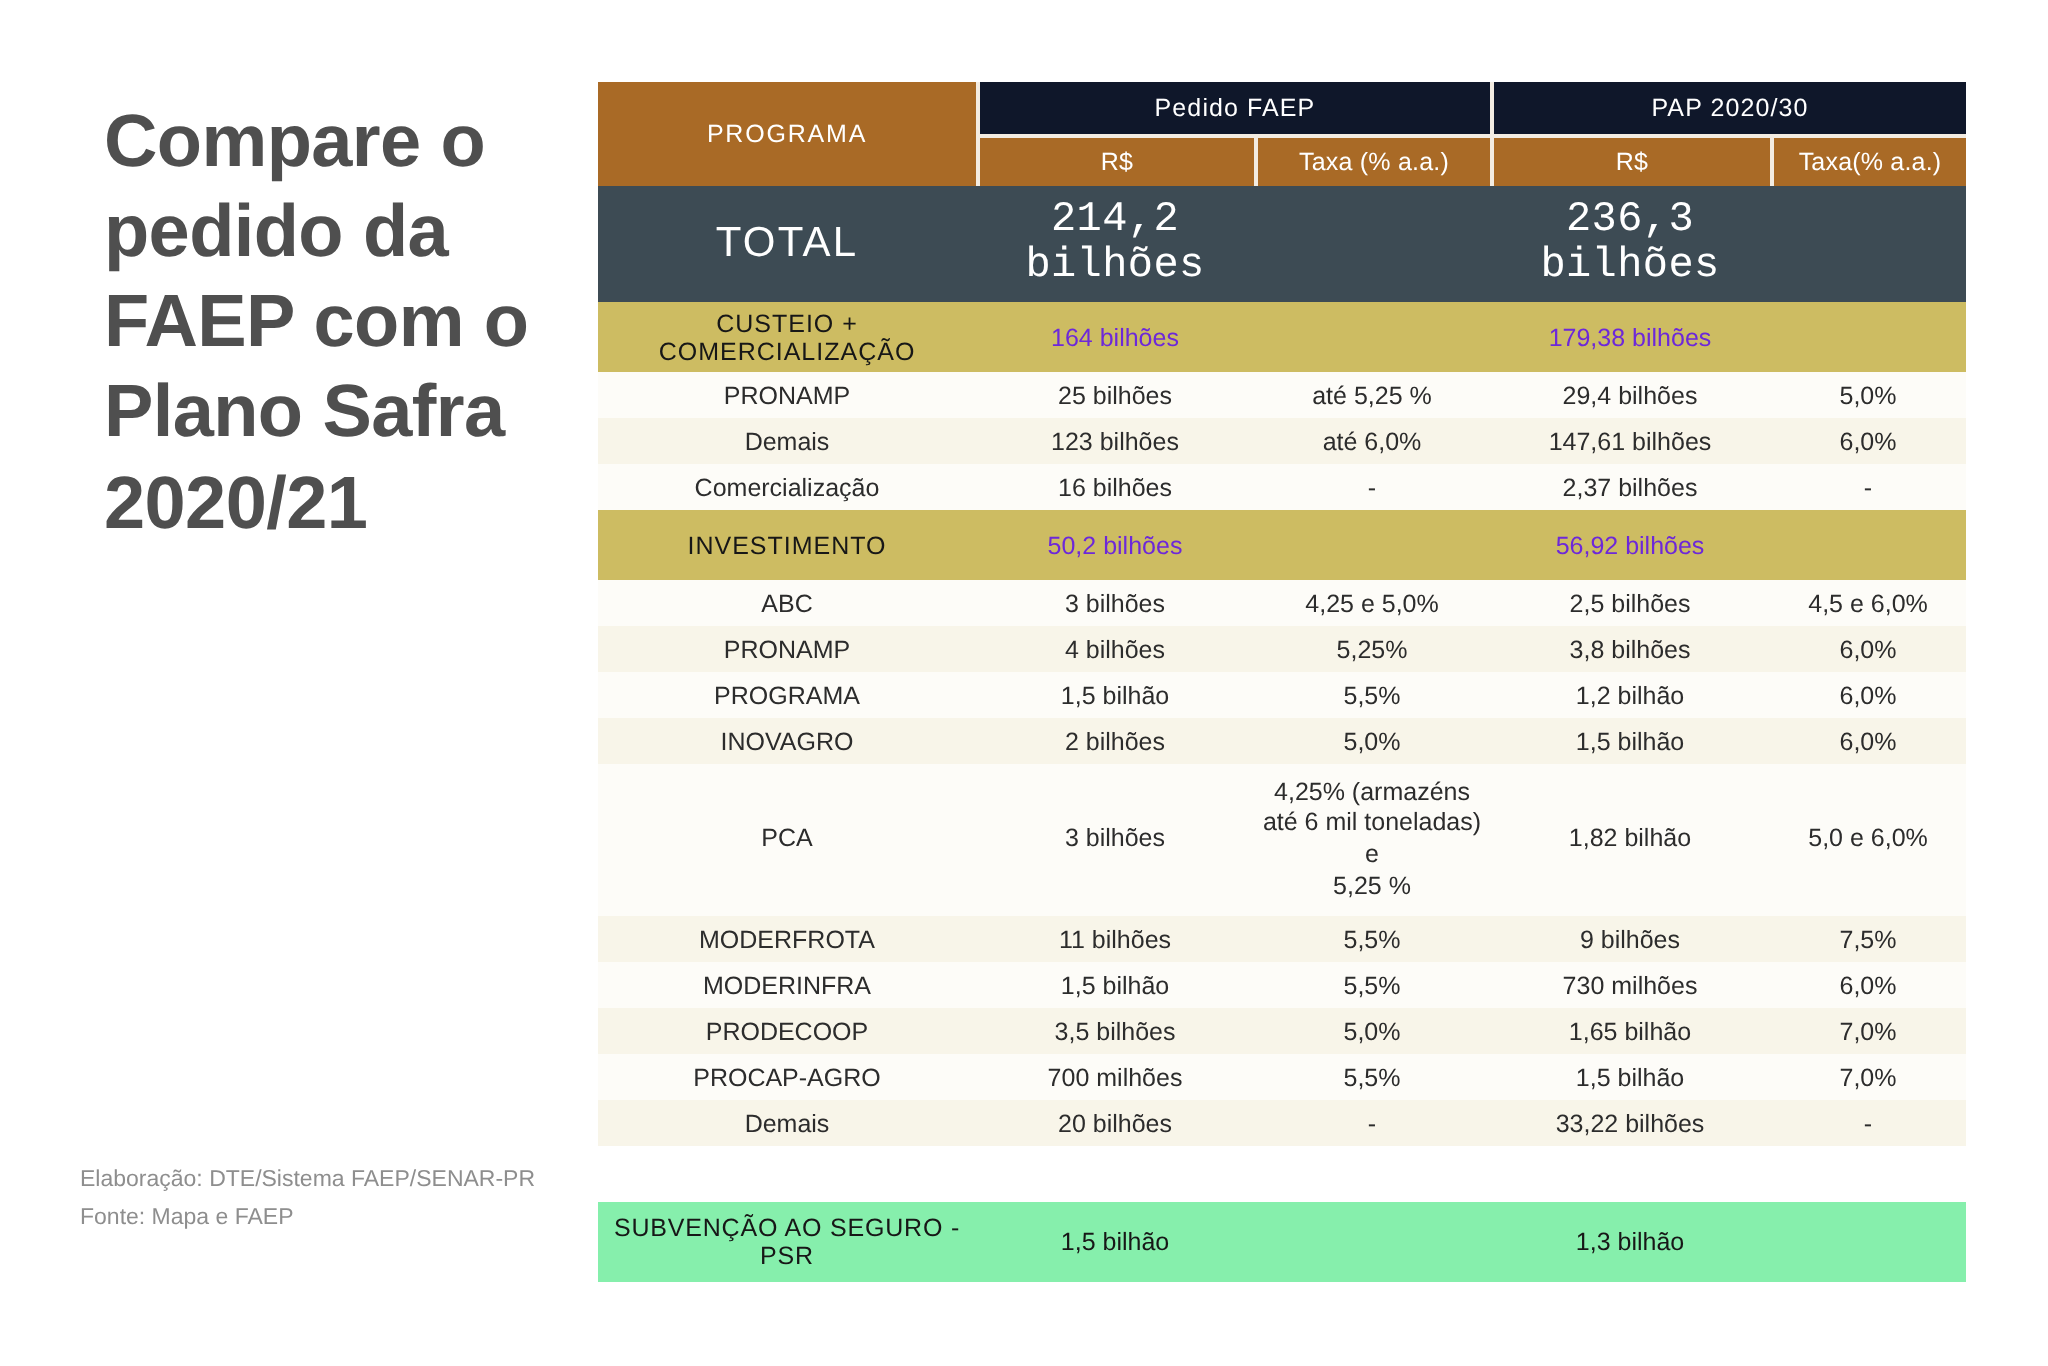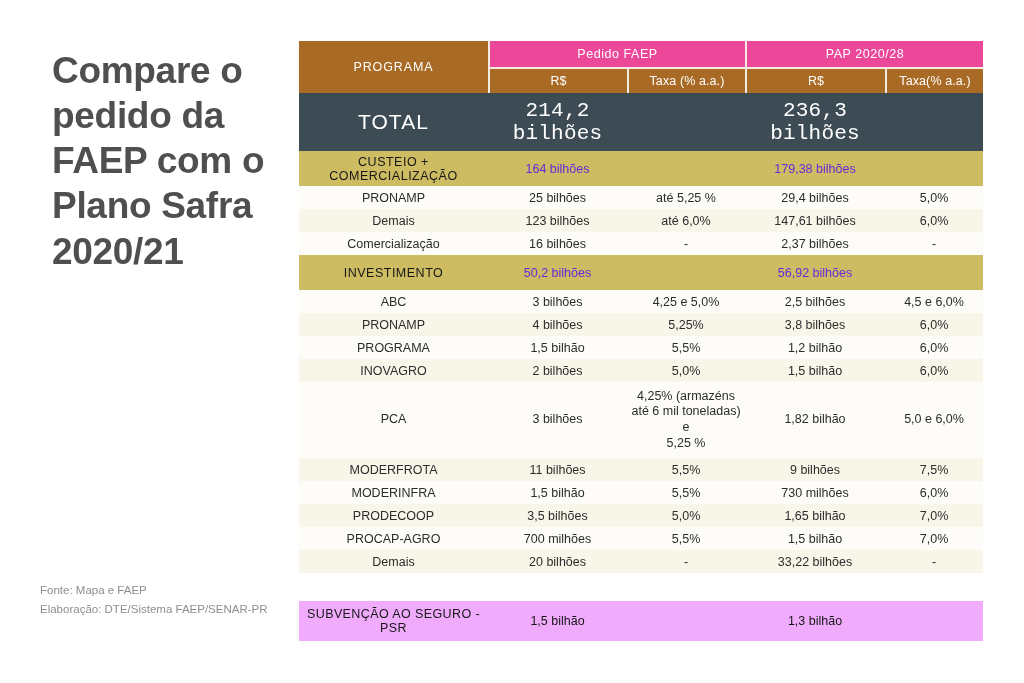--- a/index.html
+++ b/index.html
@@ -65,21 +65,21 @@
 
   
   col.c0 { width: 189px; }
   col.c1 { width: 139px; }
   col.c2 { width: 118px; }
   col.c3 { width: 140px; }
   col.c4 { width: 98px; }
 
   
   .hdr {
-    background: #ec4899;
+    background: #0f172a;
     color: #ffffff;
     font-size: 12.5px;
     font-weight: bold;
     letter-spacing: 0.55px;
   }
   .hdr-sub {
     background: #a96a26;
     color: #ffffff;
     font-size: 12.5px;
     font-weight: normal;
@@ -142,21 +142,21 @@
   .multi { white-space: pre-line; }
 
   
   .gap-row td {
     height: 28px;
     background: #ffffff;
   }
 
   
   .sub-row td {
-    background: #f0abfc;
+    background: #86efac;
     height: 40px;
   }
   .sub-label {
     color: #171717;
     font-size: 12.5px;
     font-weight: bold;
     letter-spacing: 0.4px;
   }
   .sub-val {
     color: #171717;
@@ -168,39 +168,39 @@
 </head>
 <body>
 
 <div id="left-panel">
   <h1 id="page-title">Compare o
 pedido da
 FAEP com o
 Plano Safra
 2020/21</h1>
   <div id="source-block">
+    <div>Elaboração: DTE/Sistema FAEP/SENAR-PR</div>
     <div>Fonte: Mapa e FAEP</div>
-    <div>Elaboração: DTE/Sistema FAEP/SENAR-PR</div>
   </div>
 </div>
 
 <div id="table-wrap">
   <table class="cmp">
     <colgroup>
       <col class="c0">
         <col class="c1">
         <col class="c2">
         <col class="c3">
         <col class="c4">
     </colgroup>
     <thead>
       <tr>
         <th class="hdr-prog hdr-top" rowspan="2">PROGRAMA</th>
         <th class="hdr hdr-top sep-l" colspan="2">Pedido FAEP</th>
-        <th class="hdr hdr-top sep-l" colspan="2">PAP 2020/28</th>
+        <th class="hdr hdr-top sep-l" colspan="2">PAP 2020/30</th>
       </tr>
       <tr>
         <th class="hdr-sub hdr-bot sep-l sep-t">R$</th>
         <th class="hdr-sub hdr-bot sep-l sep-t">Taxa (% a.a.)</th>
         <th class="hdr-sub hdr-bot sep-l sep-t">R$</th>
         <th class="hdr-sub hdr-bot sep-l sep-t">Taxa(% a.a.)</th>
       </tr>
     </thead>
     <tbody id="table-body">
         <tr class="total-row">

